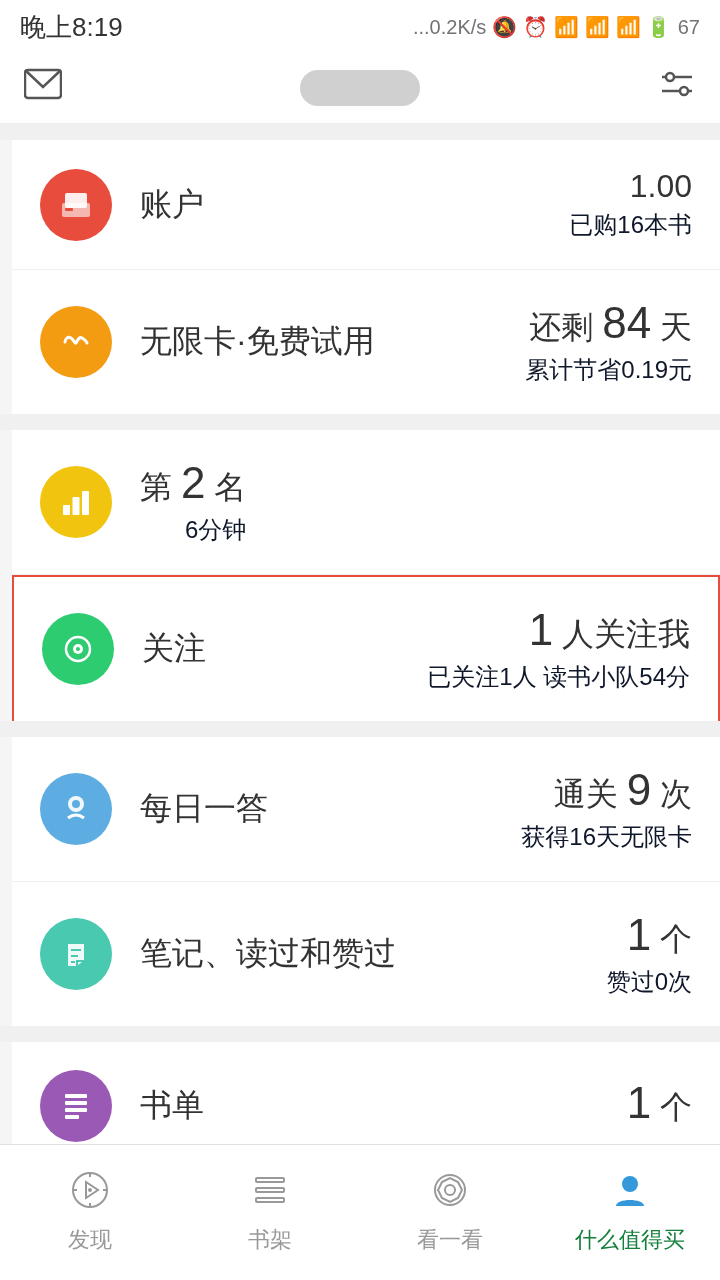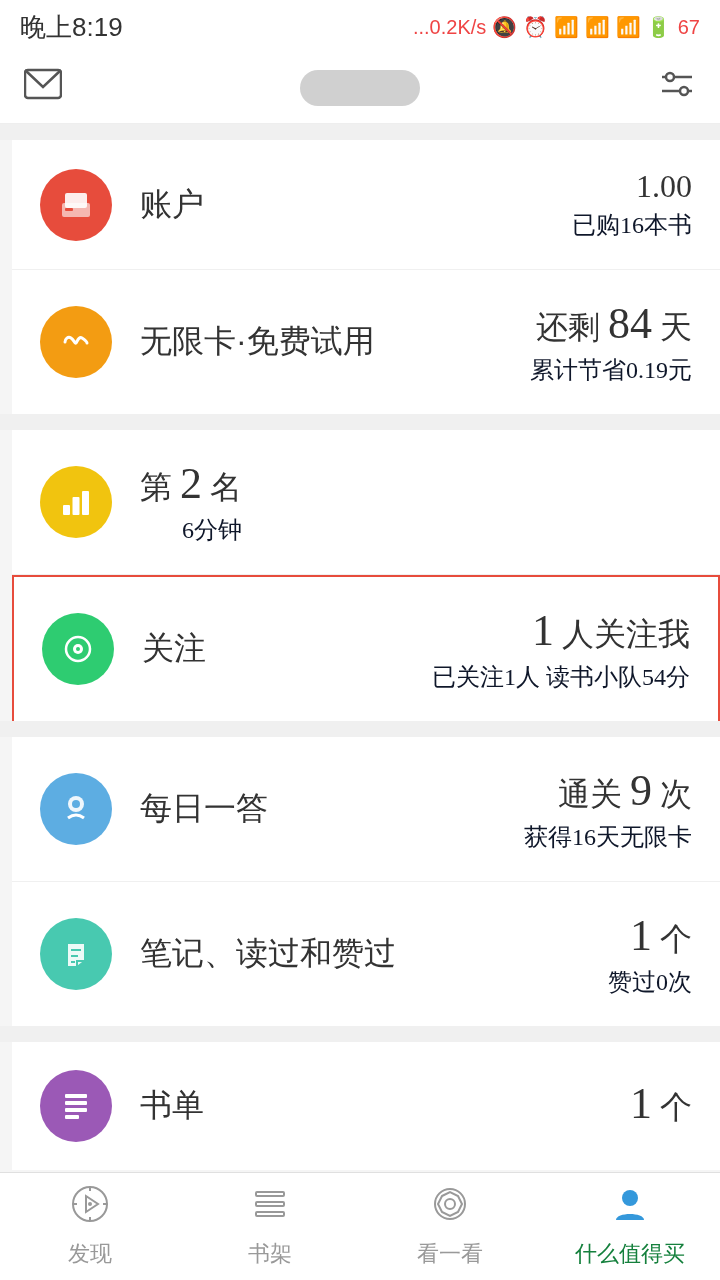--- a/index.html
+++ b/index.html
@@ -16,21 +16,21 @@
     .status-bar {
       display: flex;
       justify-content: space-between;
       align-items: center;
       background: #fff;
       padding: 10px 20px 8px 20px;
       font-size: 24px;
       height: 52px;
     }
     .status-time { font-size: 26px; font-weight: 500; color: #333; }
-    .status-icons { display: flex; align-items: center; gap: 6px; font-size: 20px; color: #ef4444; }
+    .status-icons { display: flex; align-items: center; gap: 6px; font-size: 20px; color: #737373; }
     .status-icons span { font-size: 20px; }
 
     
     .nav-bar {
       display: flex;
       justify-content: space-between;
       align-items: center;
       background: #fff;
       padding: 12px 24px;
       height: 72px;
@@ -77,21 +77,20 @@
       flex-shrink: 0;
     }
     .menu-icon svg { width: 38px; height: 38px; }
     .menu-label {
       font-size: 32px;
       color: #333;
       flex: 1;
     }
     .menu-right {
       text-align: right;
-      font-family: Liberation Serif, serif;
     }
     .menu-right-main {
       font-size: 32px;
       color: #333;
       font-weight: 400;
     }
     .menu-right-sub {
       font-size: 24px;
       color: #0f172a;
       margin-top: 4px;
@@ -105,21 +104,21 @@
     .icon-purple { background: #9b59b6; }
     .icon-light-blue { background: #5dade2; }
     .icon-teal { background: #48c9b0; }
 
     
     .tab-bar {
       position: fixed;
       bottom: 0;
       left: 0;
       width: 720px;
-      height: 108px;
+      height: 136px;
       background: #fff;
       border-top: 1px solid #e0e0e0;
       display: flex;
       justify-content: space-around;
       align-items: center;
     }
     .tab-item {
       display: flex;
       flex-direction: column;
       align-items: center;

